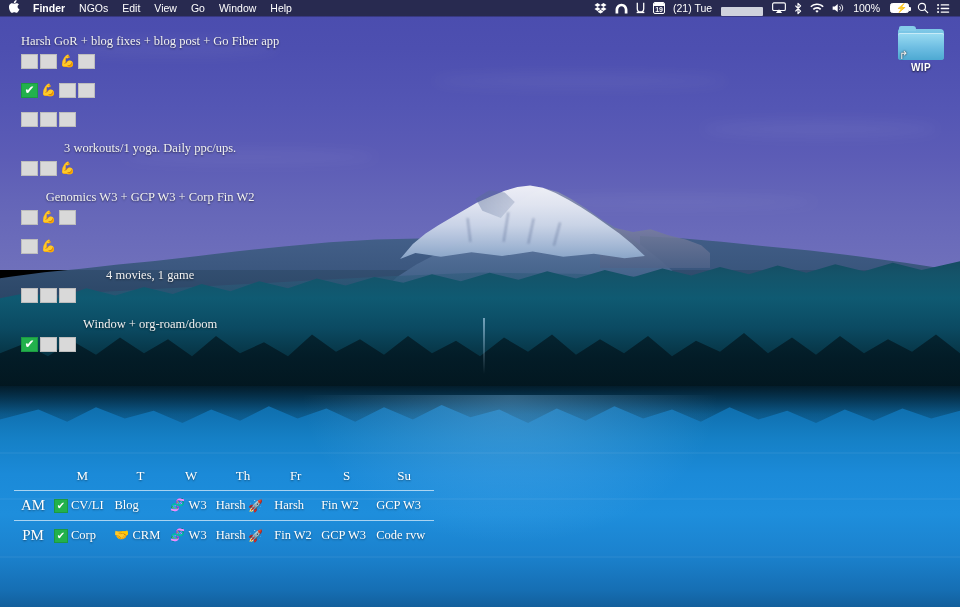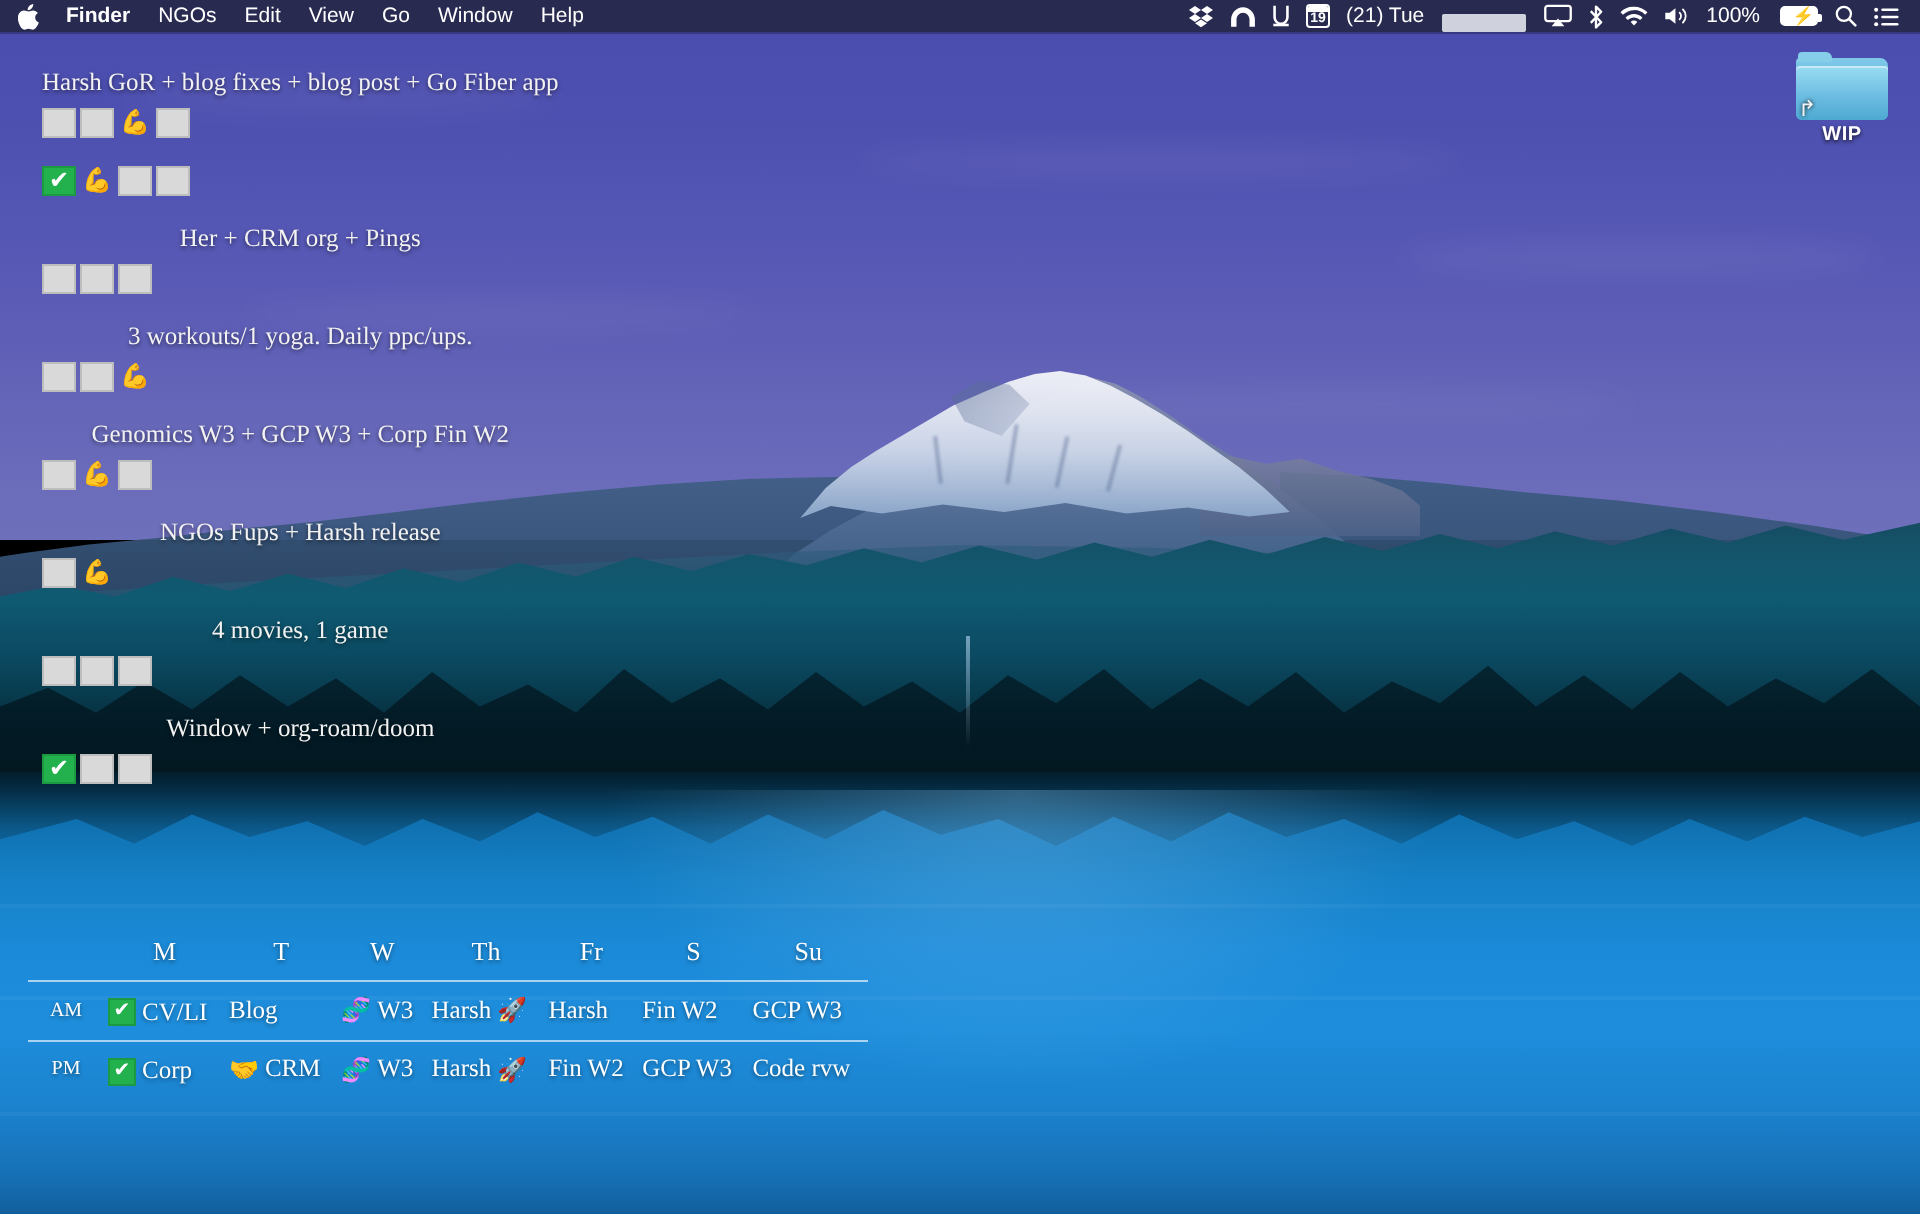--- a/index.html
+++ b/index.html
@@ -199,21 +199,21 @@
     width: 960px; height: 16px;
     background: #282a50;
     display: flex;
     align-items: center;
     font-family: "Liberation Sans", sans-serif;
     font-size: 10.5px;
     color: #ffffff;
     z-index: 50;
     box-shadow: 0 1px 0 rgba(0,0,0,.25);
   }
-  .mb-left { display: flex; align-items: center; padding-left: 7px; }
+  .mb-left { display: flex; padding-left: 7px; }
   .mb-right { display: flex; align-items: flex-end; margin-left: auto; padding-right: 6px; }
   .mb-item {
     padding: 0 7px;
     line-height: 16px;
     white-space: nowrap;
     cursor: default;
   }
   .mb-item.bold { font-weight: bold; }
   .apple-logo {
     width: 11px; height: 13px;
@@ -402,21 +402,21 @@
   }
   #weektable td {
     padding: 6px 2px;
     text-align: left;
     white-space: nowrap;
     font-size: 12.5px;
   }
   #weektable .col-label {
     width: 34px;
     text-align: center;
-    font-size: 10px;
+    font-size: 15px;
     margin-top: 27px;
   }
   #weektable tbody tr { border-top: 1px solid rgba(255,255,255,.62); }
   .cellwrap { display: inline-flex; align-items: center; gap: 3px; }
   .mini-check {
     width: 14px; height: 14px;
     background: #22b14c;
     border: 1px solid #1c9a41;
     box-sizing: border-box;
     display: inline-flex;
@@ -486,21 +486,20 @@
       </div>
       <div class="task-group">
         <div class="boxrow">
           <div class="box checked">✔</div>
           <div class="box emoji">💪</div>
           <div class="box"></div>
           <div class="box"></div>
         </div>
       </div>
       <div class="task-group">
-        <div class="task-title">Her + CRM org + Pings</div>
         <div class="boxrow">
           <div class="box"></div>
           <div class="box"></div>
           <div class="box"></div>
         </div>
       </div>
       <div class="task-group">
         <div class="task-title">3 workouts/1 yoga. Daily ppc/ups.</div>
         <div class="boxrow">
           <div class="box"></div>
@@ -510,21 +509,20 @@
       </div>
       <div class="task-group">
         <div class="task-title">Genomics W3 + GCP W3 + Corp Fin W2</div>
         <div class="boxrow">
           <div class="box"></div>
           <div class="box emoji">💪</div>
           <div class="box"></div>
         </div>
       </div>
       <div class="task-group">
-        <div class="task-title">NGOs Fups + Harsh release</div>
         <div class="boxrow">
           <div class="box"></div>
           <div class="box emoji">💪</div>
         </div>
       </div>
       <div class="task-group">
         <div class="task-title">4 movies, 1 game</div>
         <div class="boxrow">
           <div class="box"></div>
           <div class="box"></div>

